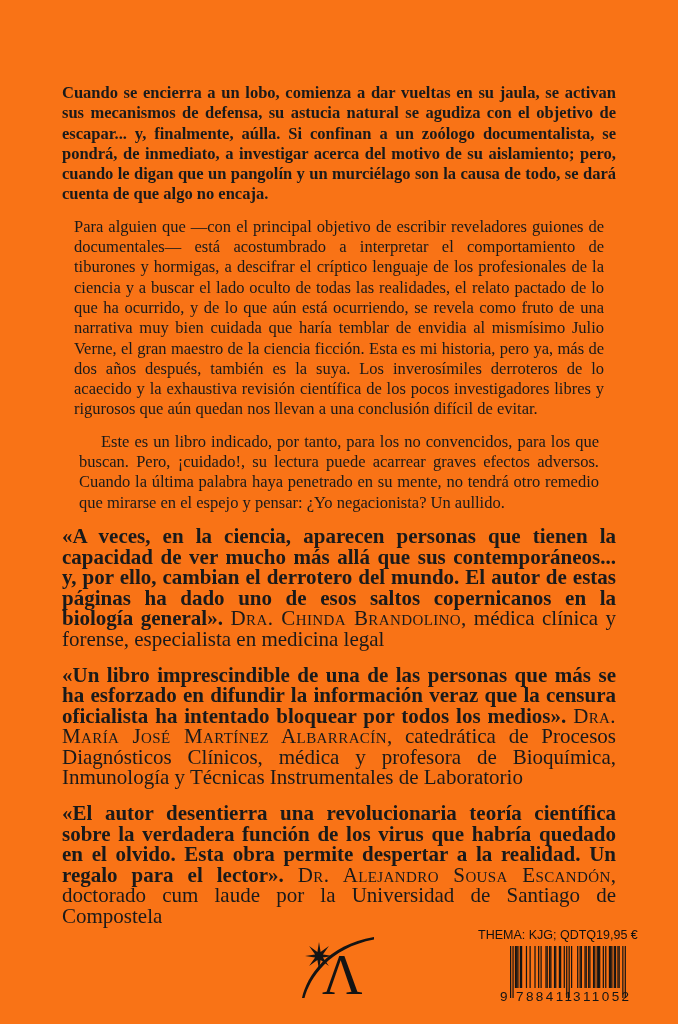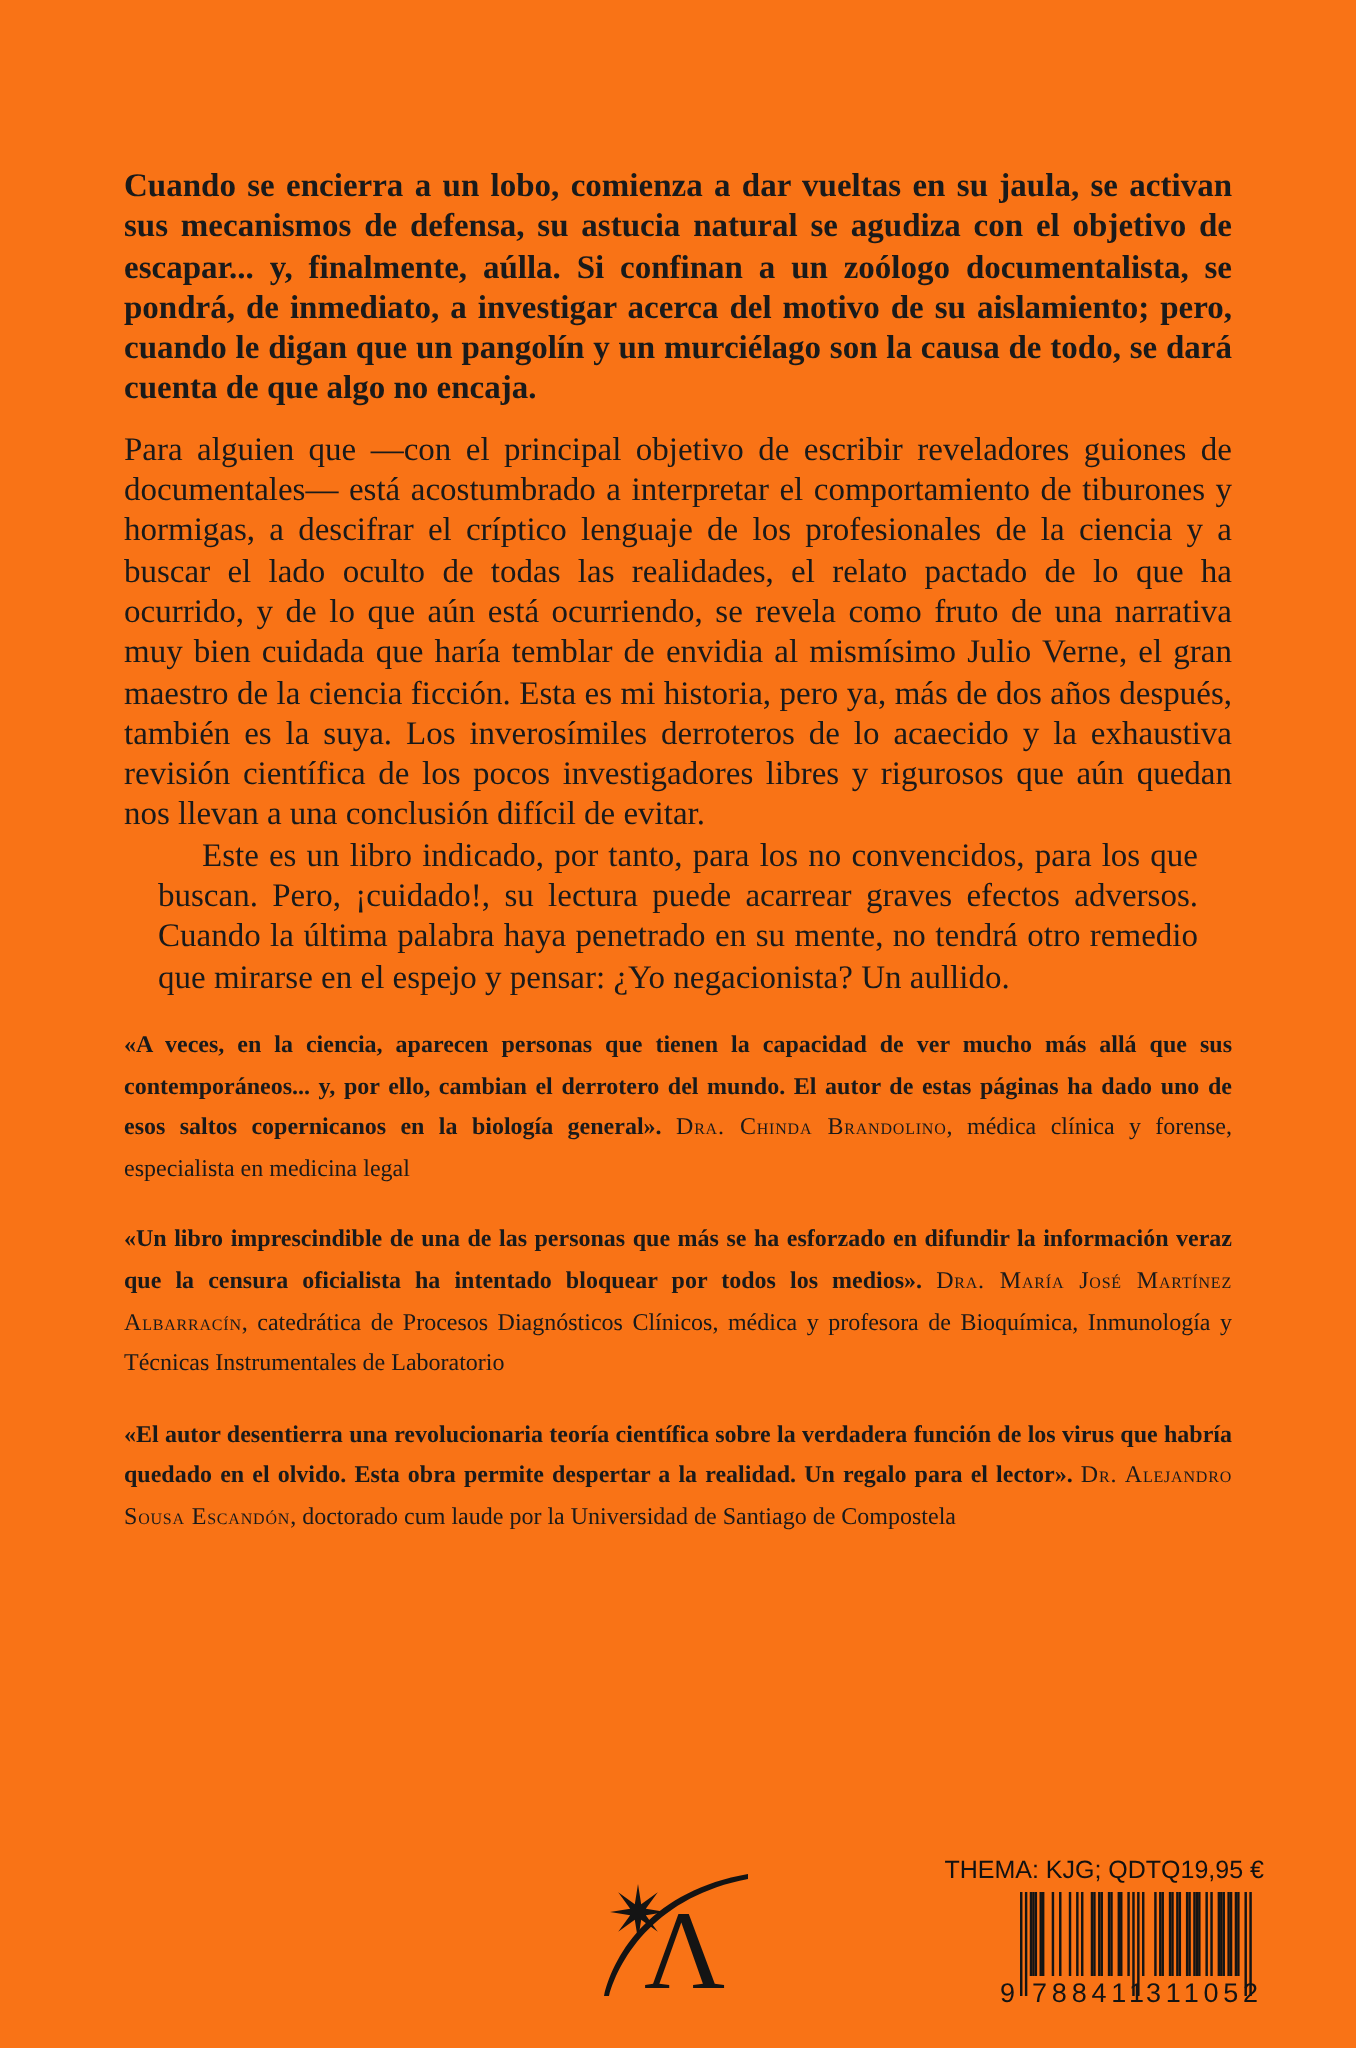--- a/index.html
+++ b/index.html
@@ -15,36 +15,36 @@
   .col{
     position:absolute;
     left:62px;top:83px;width:554px;
     text-align:justify;
     hyphens:auto;
     -webkit-hyphens:auto;
   }
   .body-par{
     font-size:16.5px;
     line-height:20.3px;
-    margin:0;
+    margin:12px;
   }
   .lead{font-weight:bold;margin:0 0 10px;}
   .indented{text-indent:22px;margin:0 17px 13px;}
   .quote{
-    font-size:12px;
+    font-size:21px;
     line-height:20.6px;
     margin:0 0 15px;
     font-family:Liberation Serif, serif;
   }
   .quote b{font-weight:bold;}
   .qname{font-variant:small-caps;letter-spacing:0.4px;}
   .footer-thema{
     position:absolute;
-    left:499px;top:928px;width:133px;
-    display:flex;justify-content:flex-end;align-items:baseline;
+    left:478px;top:928px;width:133px;
+    display:flex;justify-content:space-between;align-items:baseline;
     font-family:"Liberation Sans","DejaVu Sans",sans-serif;
     font-size:12.5px;color:#111;
     white-space:nowrap;
   }
   .barcode{
     position:absolute;left:498px;top:946px;
   }
   .logo{
     position:absolute;left:294px;top:932px;
   }

